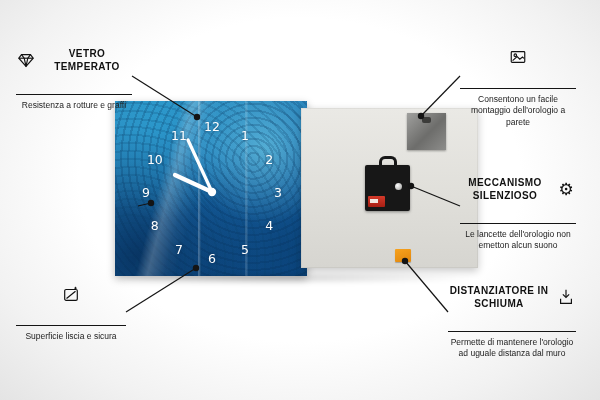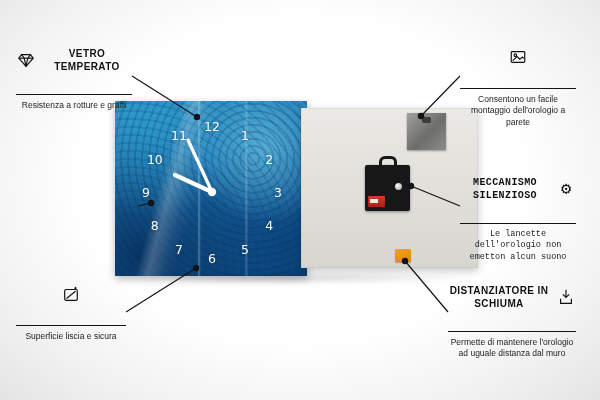--- a/index.html
+++ b/index.html
@@ -161,21 +161,21 @@
         <svg viewBox="0 0 20 20" width="18" height="18" fill="none" stroke="#111" stroke-width="1.3">
           <rect x="2.5" y="4" width="15" height="12" rx="1"></rect>
           <circle cx="7" cy="8" r="1.4"></circle>
           <polyline points="4,14 9,9.5 12,12.5 15,10 16.5,11.5"></polyline>
         </svg>
       </span>
     </div>
     <div class="desc">Consentono un facile montaggio dell'orologio a parete</div>
   </div>
 
-  <div class="callout" style="left:460px;top:176px;width:116px;font-family:Liberation Mono, monospace;">
+  <div class="callout" style="left:460px;top:176px;width:116px;">
     <div class="head">
       <span class="title">MECCANISMO SILENZIOSO</span>
       <span class="icon">
           <span class="gear-glyph">⚙</span>
         </span>
     </div>
     <div class="desc">Le lancette dell'orologio non emetton alcun suono</div>
   </div>
 
   <div class="callout" style="left:448px;top:284px;width:128px;">

